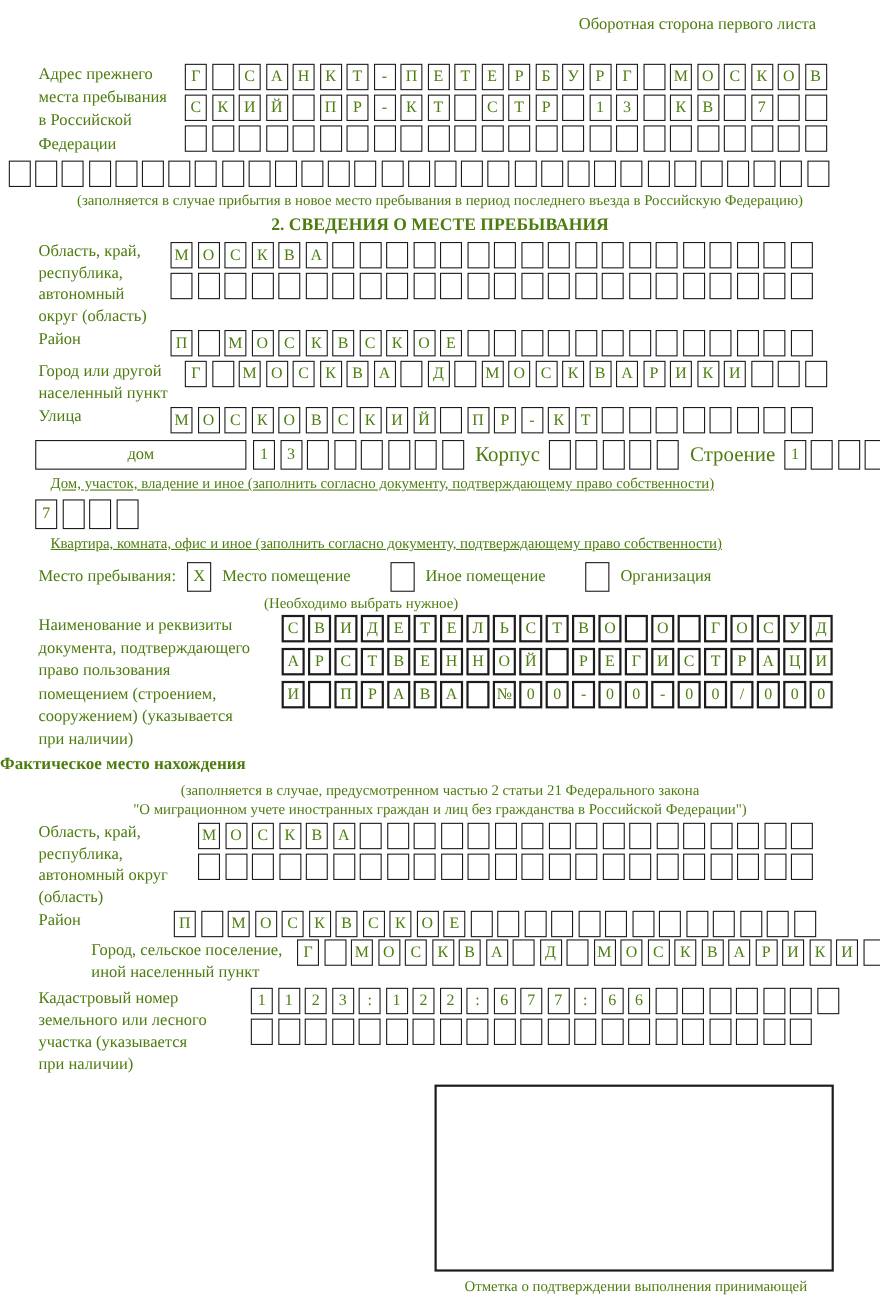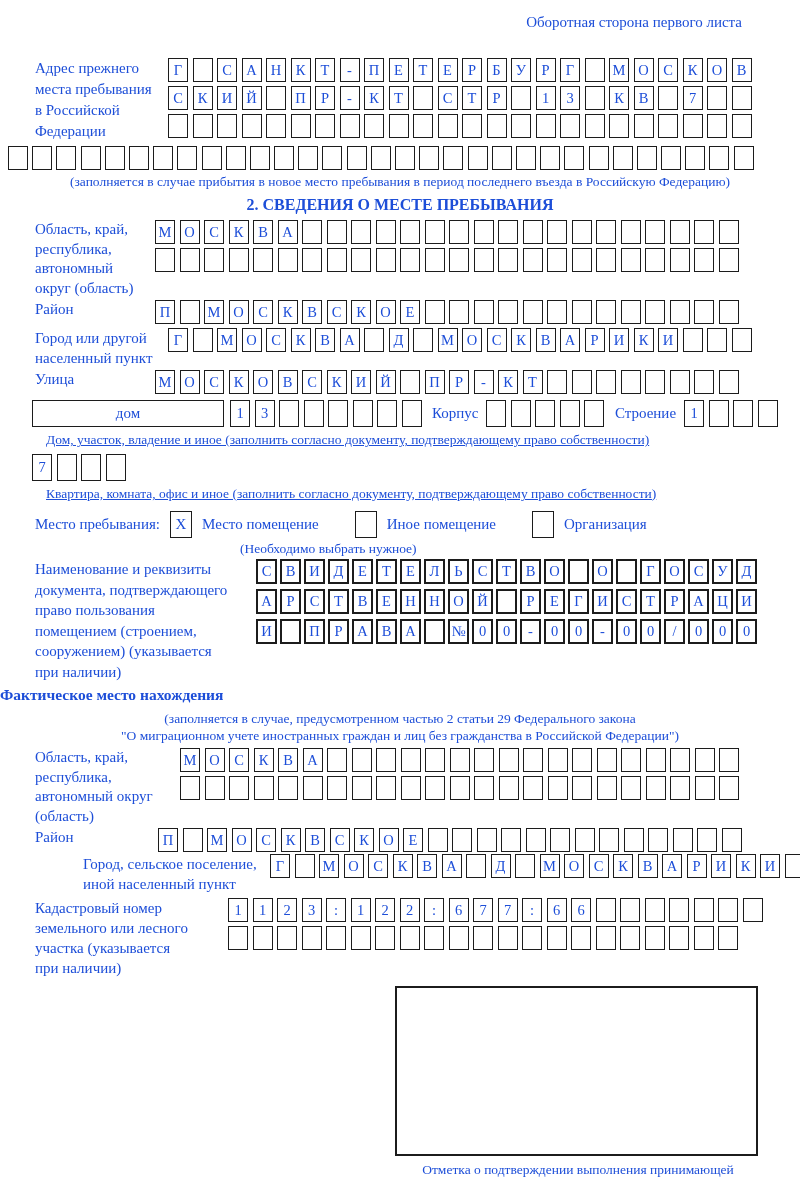--- a/index.html
+++ b/index.html
@@ -2,21 +2,21 @@
 <html lang="ru"><head>
 <meta charset="utf-8">
 <style>
   * { margin: 0; padding: 0; box-sizing: border-box; }
   html, body { background: #ffffff; }
   .page {
     position: relative;
     width: 800px;
     height: 1180px;
     background: #ffffff;
-    color: #1d4ed8;
+    color: #4d7c0f;
     font-family: "Liberation Serif", "DejaVu Serif", serif;
     overflow: hidden;
     padding-top: 14px;
   }
   .header-note {
     font-size: 15px;
     text-align: right;
     padding-right: 58px;
     height: 18px;
   }
@@ -76,21 +76,21 @@
     border: 1.5px solid #1c1c1c;
     height: 27px;
     display: inline-flex;
     align-items: center;
     justify-content: center;
     font-size: 15px;
     flex: 0 0 auto;
   }
   .dombox { width: 192px; margin-right: 6px; }
   .kvbox  { width: 200px; margin-right: 6px; }
-  .inline-label { font-size: 15px; margin: 0 8px 0 6px; }
+  .inline-label { font-size: 19px; margin: 0 8px 0 6px; }
   
   .mestoline { display: flex; align-items: center; margin-left: 35px; margin-top: 8px; height: 28px; font-size: 15px; }
   .checkbox {
     width: 22px; height: 27px;
     border: 1.5px solid #1c1c1c;
     display: inline-flex; align-items: center; justify-content: center;
     font-size: 15px;
     flex: 0 0 auto;
   }
   .mesto-label { margin-right: 10px; }
@@ -533,21 +533,21 @@
           <span class="cell">0</span>
           <span class="cell">/</span>
           <span class="cell">0</span>
           <span class="cell">0</span>
           <span class="cell">0</span>
         </div>
     </div>
   </div>
 
   <div class="fact-title">Фактическое место нахождения</div>
-  <div class="fact-note">(заполняется в случае, предусмотренном частью 2 статьи 29 Федерального закона
+  <div class="fact-note">(заполняется в случае, предусмотренном частью 2 статьи 21 Федерального закона
 "О миграционном учете иностранных граждан и лиц без гражданства в Российской Федерации")</div>
 
   <div class="fieldblock mt4">
     <div class="label w-fobl">Область, край,
 республика,
 автономный округ
 (область)</div>
     <div class="rows">
       <div class="cellrow">
           <span class="cell">М</span>

